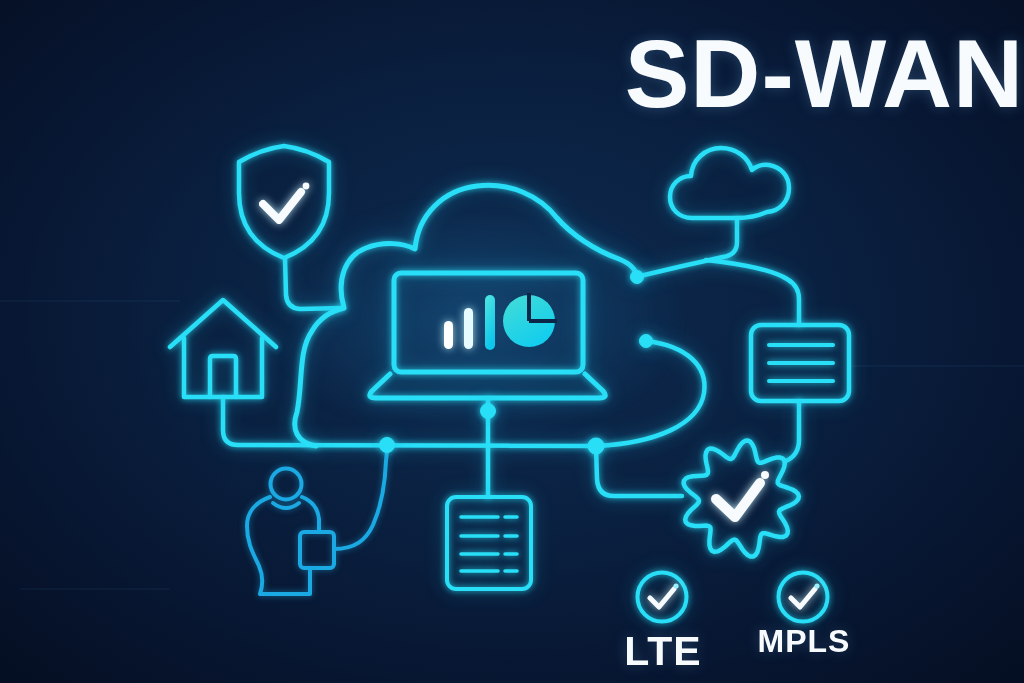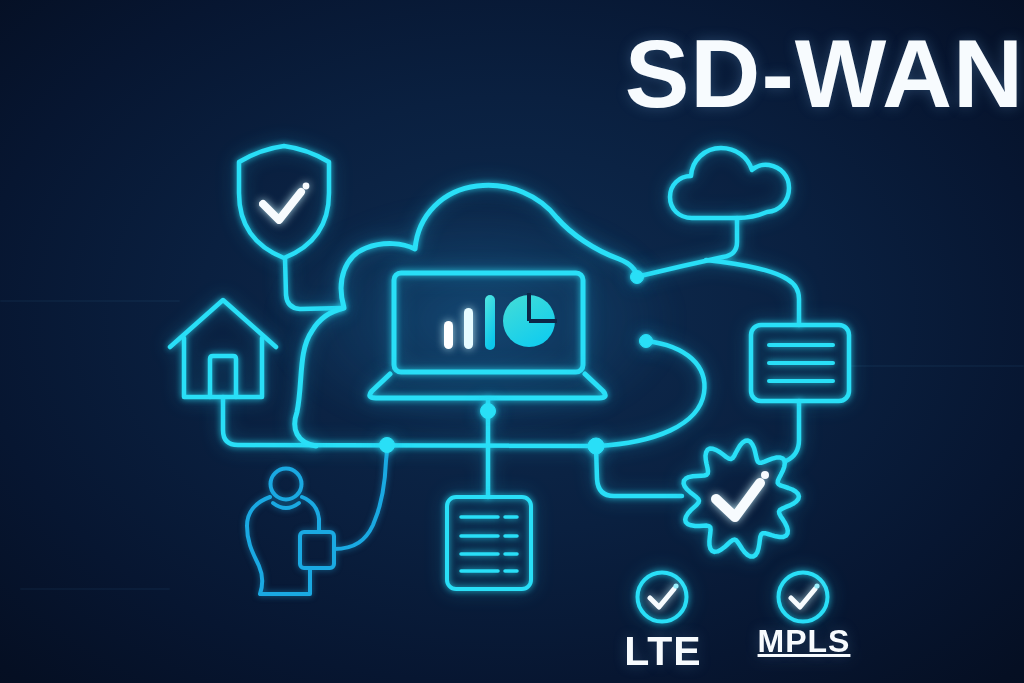--- a/index.html
+++ b/index.html
@@ -15,21 +15,21 @@
   .art{position:absolute;left:0;top:0;}
   .g-cyan{stroke:#29dff7;filter:drop-shadow(0 0 3px rgba(41,223,247,.8)) drop-shadow(0 0 9px rgba(25,170,215,.38));}
   .g-blue{stroke:#1aa9e2;filter:drop-shadow(0 0 3px rgba(30,170,225,.55));}
   .g-white{filter:drop-shadow(0 0 4px rgba(200,245,255,.85));}
   .stroked{fill:none;stroke-linecap:round;stroke-linejoin:round;}
   .txt{position:absolute;color:#f7fbfe;white-space:nowrap;text-shadow:0 0 14px rgba(120,180,235,.28);}
   .title{left:0;right:0;top:25px;text-align:right;font-size:97px;font-weight:800;letter-spacing:1px;line-height:1;}
   .lbl{font-weight:700;transform:translateX(-50%);line-height:1;}
   .lbl-broadband{left:401px;top:624px;font-size:33px;letter-spacing:1.5px;}
   .lbl-lte{left:663px;top:625px;font-size:41px;letter-spacing:1px;margin-top:6px;}
-  .lbl-mpls{left:804px;top:625px;font-size:32px;letter-spacing:1px;text-decoration:underline;}
+  .lbl-mpls{left:804px;top:625px;font-size:32px;letter-spacing:1px;}
 </style>
 </head>
 <body>
 
 <div class="stage">
 
   <div class="cloudglow"></div>
   <div class="trace" style="left:0;top:300px;width:180px"></div>
   <div class="trace" style="left:850px;top:365px;width:174px"></div>
   <div class="trace" style="left:20px;top:588px;width:150px"></div>

